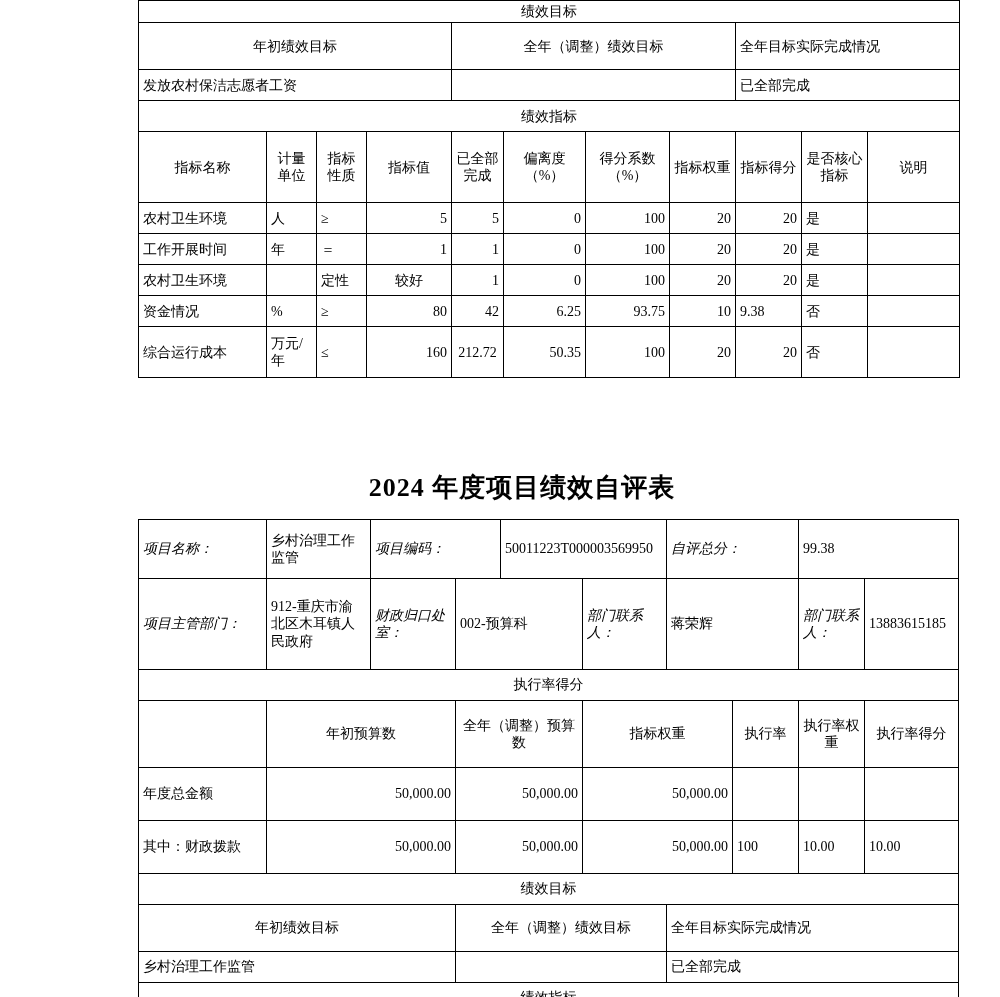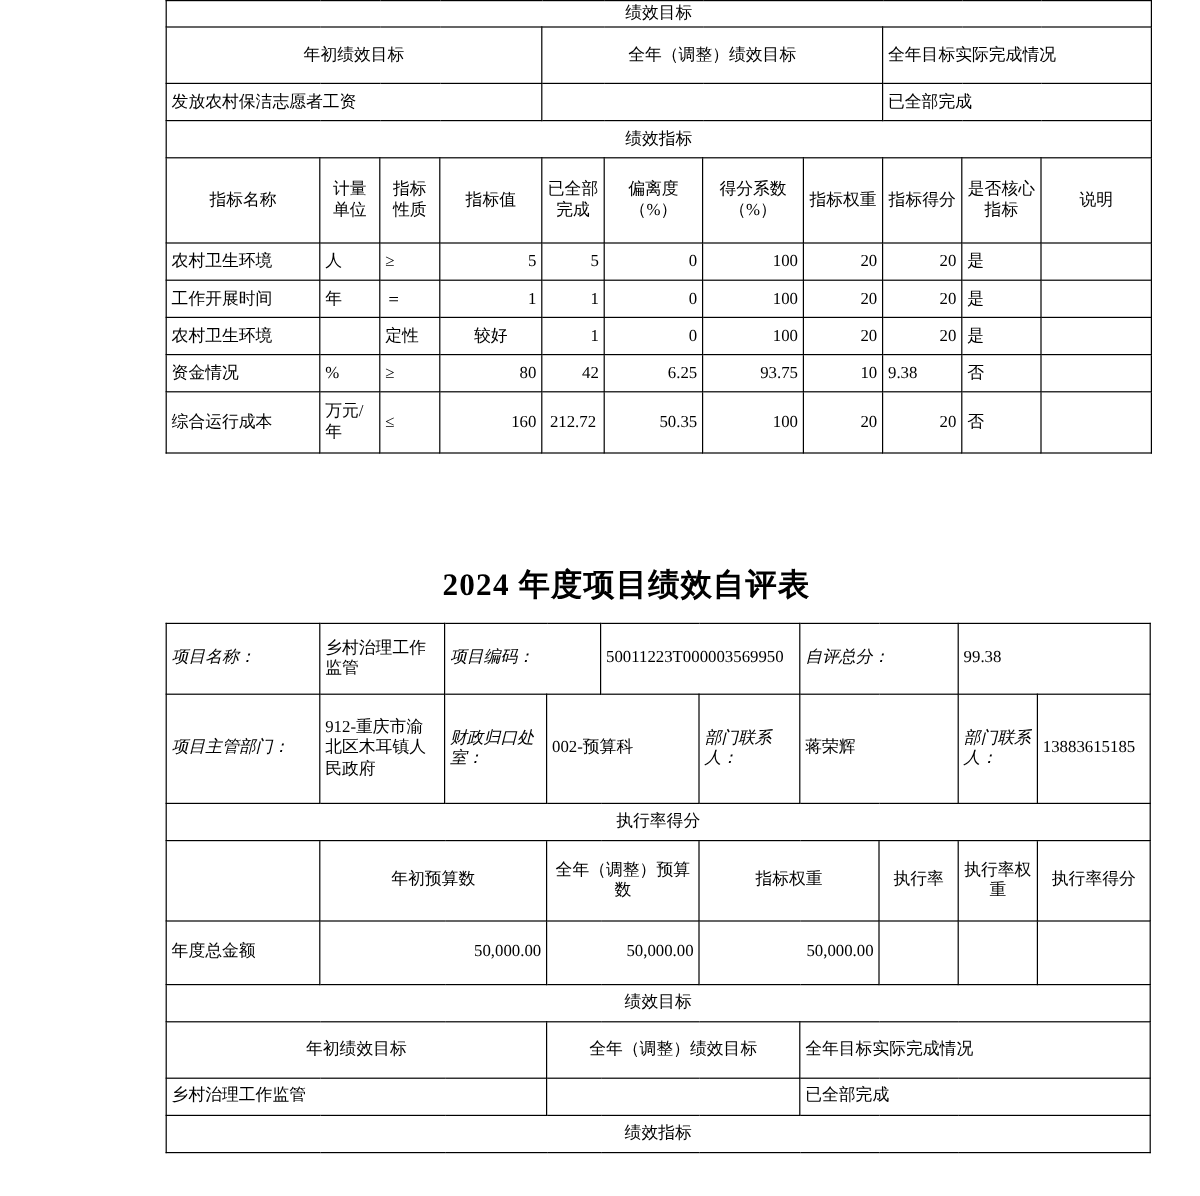--- a/index.html
+++ b/index.html
@@ -269,20 +269,30 @@
         <td class="l" style="height:48px">年度总金额</td>
         <td colspan="2" class="r">50,000.00</td>
         <td colspan="2" class="r">50,000.00</td>
         <td colspan="2" class="r">50,000.00</td>
         <td class="l"></td>
         <td class="l"></td>
         <td class="l"></td>
         <td class="nb"></td>
       </tr>
 
+      <tr>
+        <td class="l" style="height:48px">其中：财政拨款</td>
+        <td colspan="2" class="r">50,000.00</td>
+        <td colspan="2" class="r">50,000.00</td>
+        <td colspan="2" class="r">50,000.00</td>
+        <td class="l">100</td>
+        <td class="l">10.00</td>
+        <td class="l">10.00</td>
+        <td class="nb"></td>
+      </tr>
 
       <tr>
         <td colspan="10" class="c" style="height:26px">绩效目标</td>
         <td class="nb"></td>
       </tr>
 
       <tr>
         <td colspan="3" class="c" style="height:42px">年初绩效目标</td>
         <td colspan="3" class="c">全年（调整）绩效目标</td>
         <td colspan="4" class="l">全年目标实际完成情况</td>

